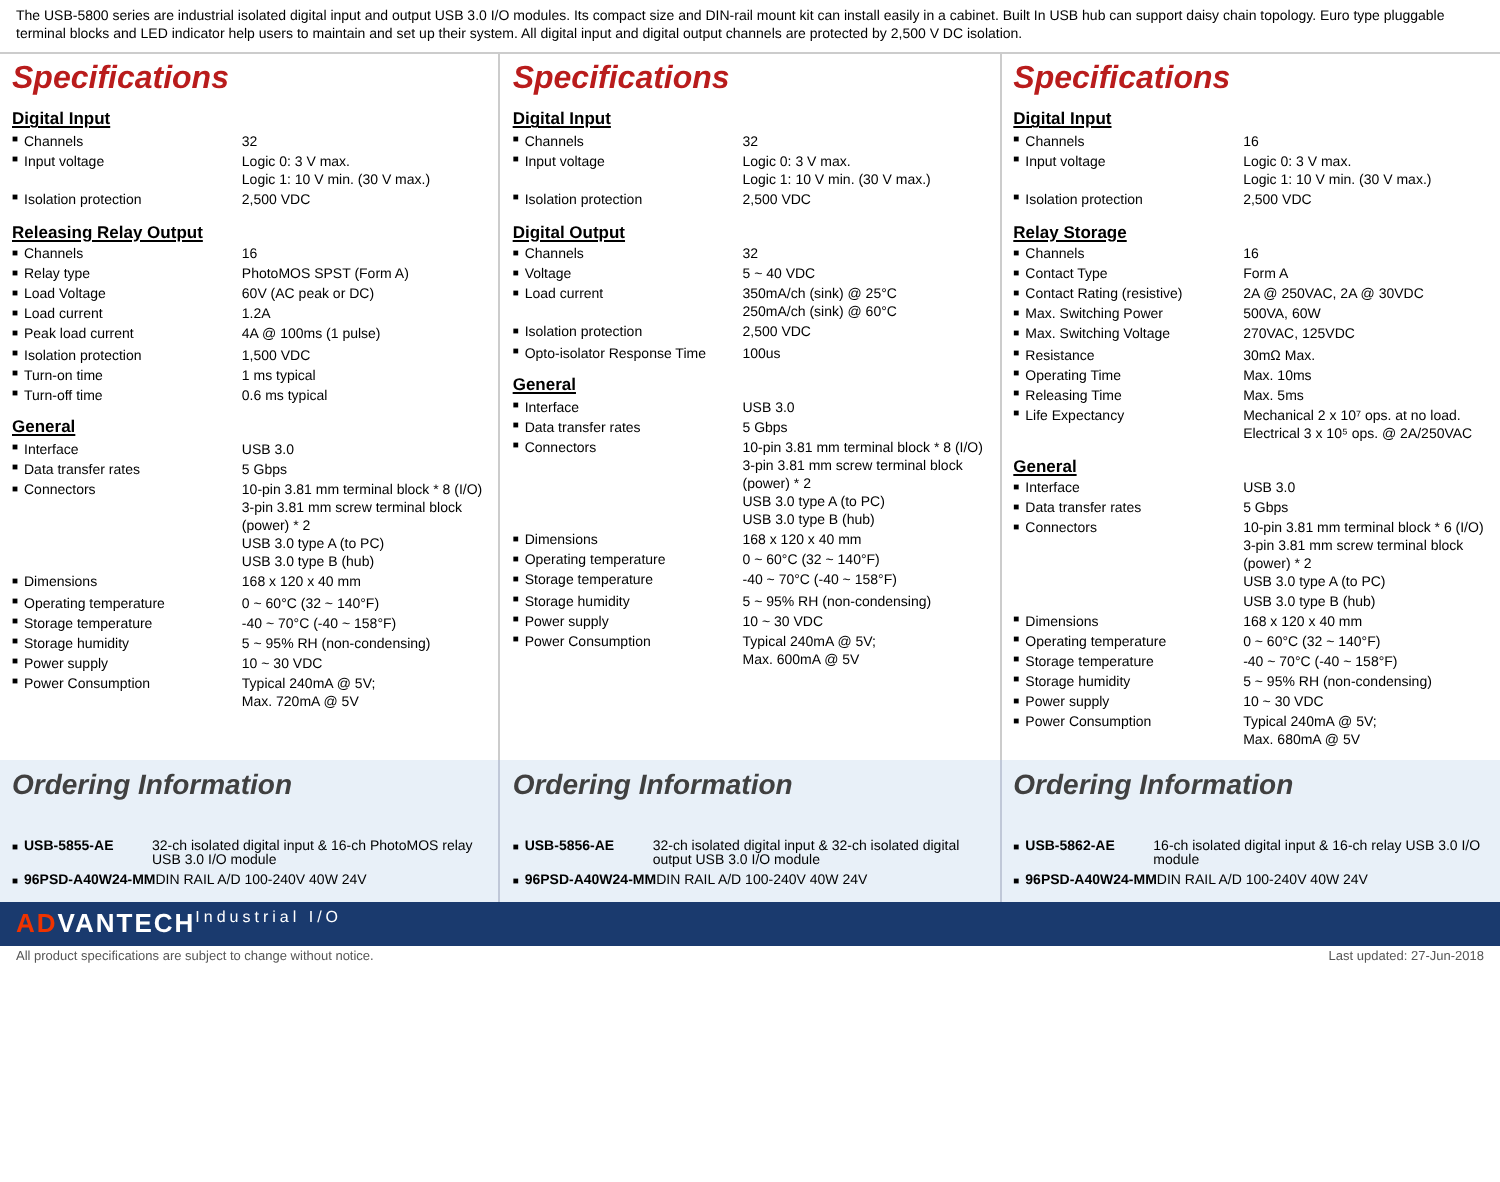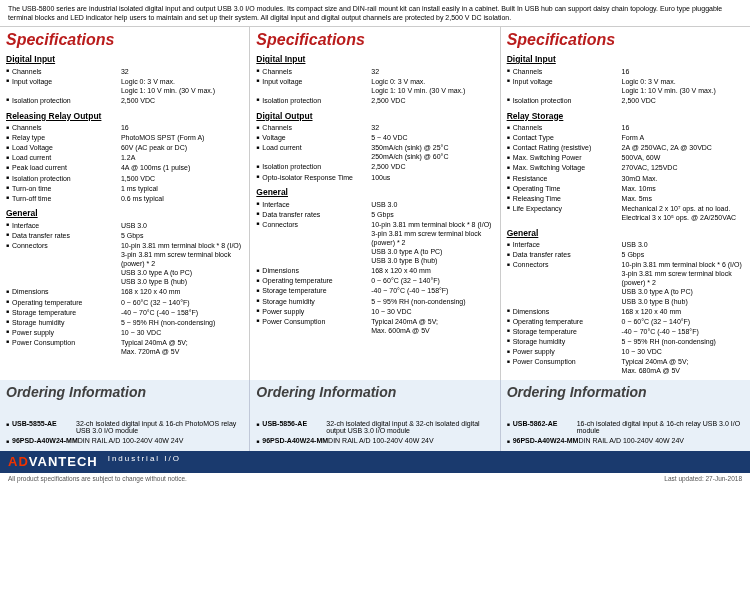--- a/index.html
+++ b/index.html
@@ -132,21 +132,20 @@
       letter-spacing: 1px;
     }
 
     .advantech-logo span {
       color: #e30;
     }
 
     .industrial-label {
       color: #fff;
       font-size: 8px;
-      margin-left: 10px;
       letter-spacing: 2px;
     }
 
     .footer-bar {
       display: flex;
       justify-content: space-between;
       padding: 2px 8px;
       font-size: 6.5px;
       color: #555;
       background: #fff;

